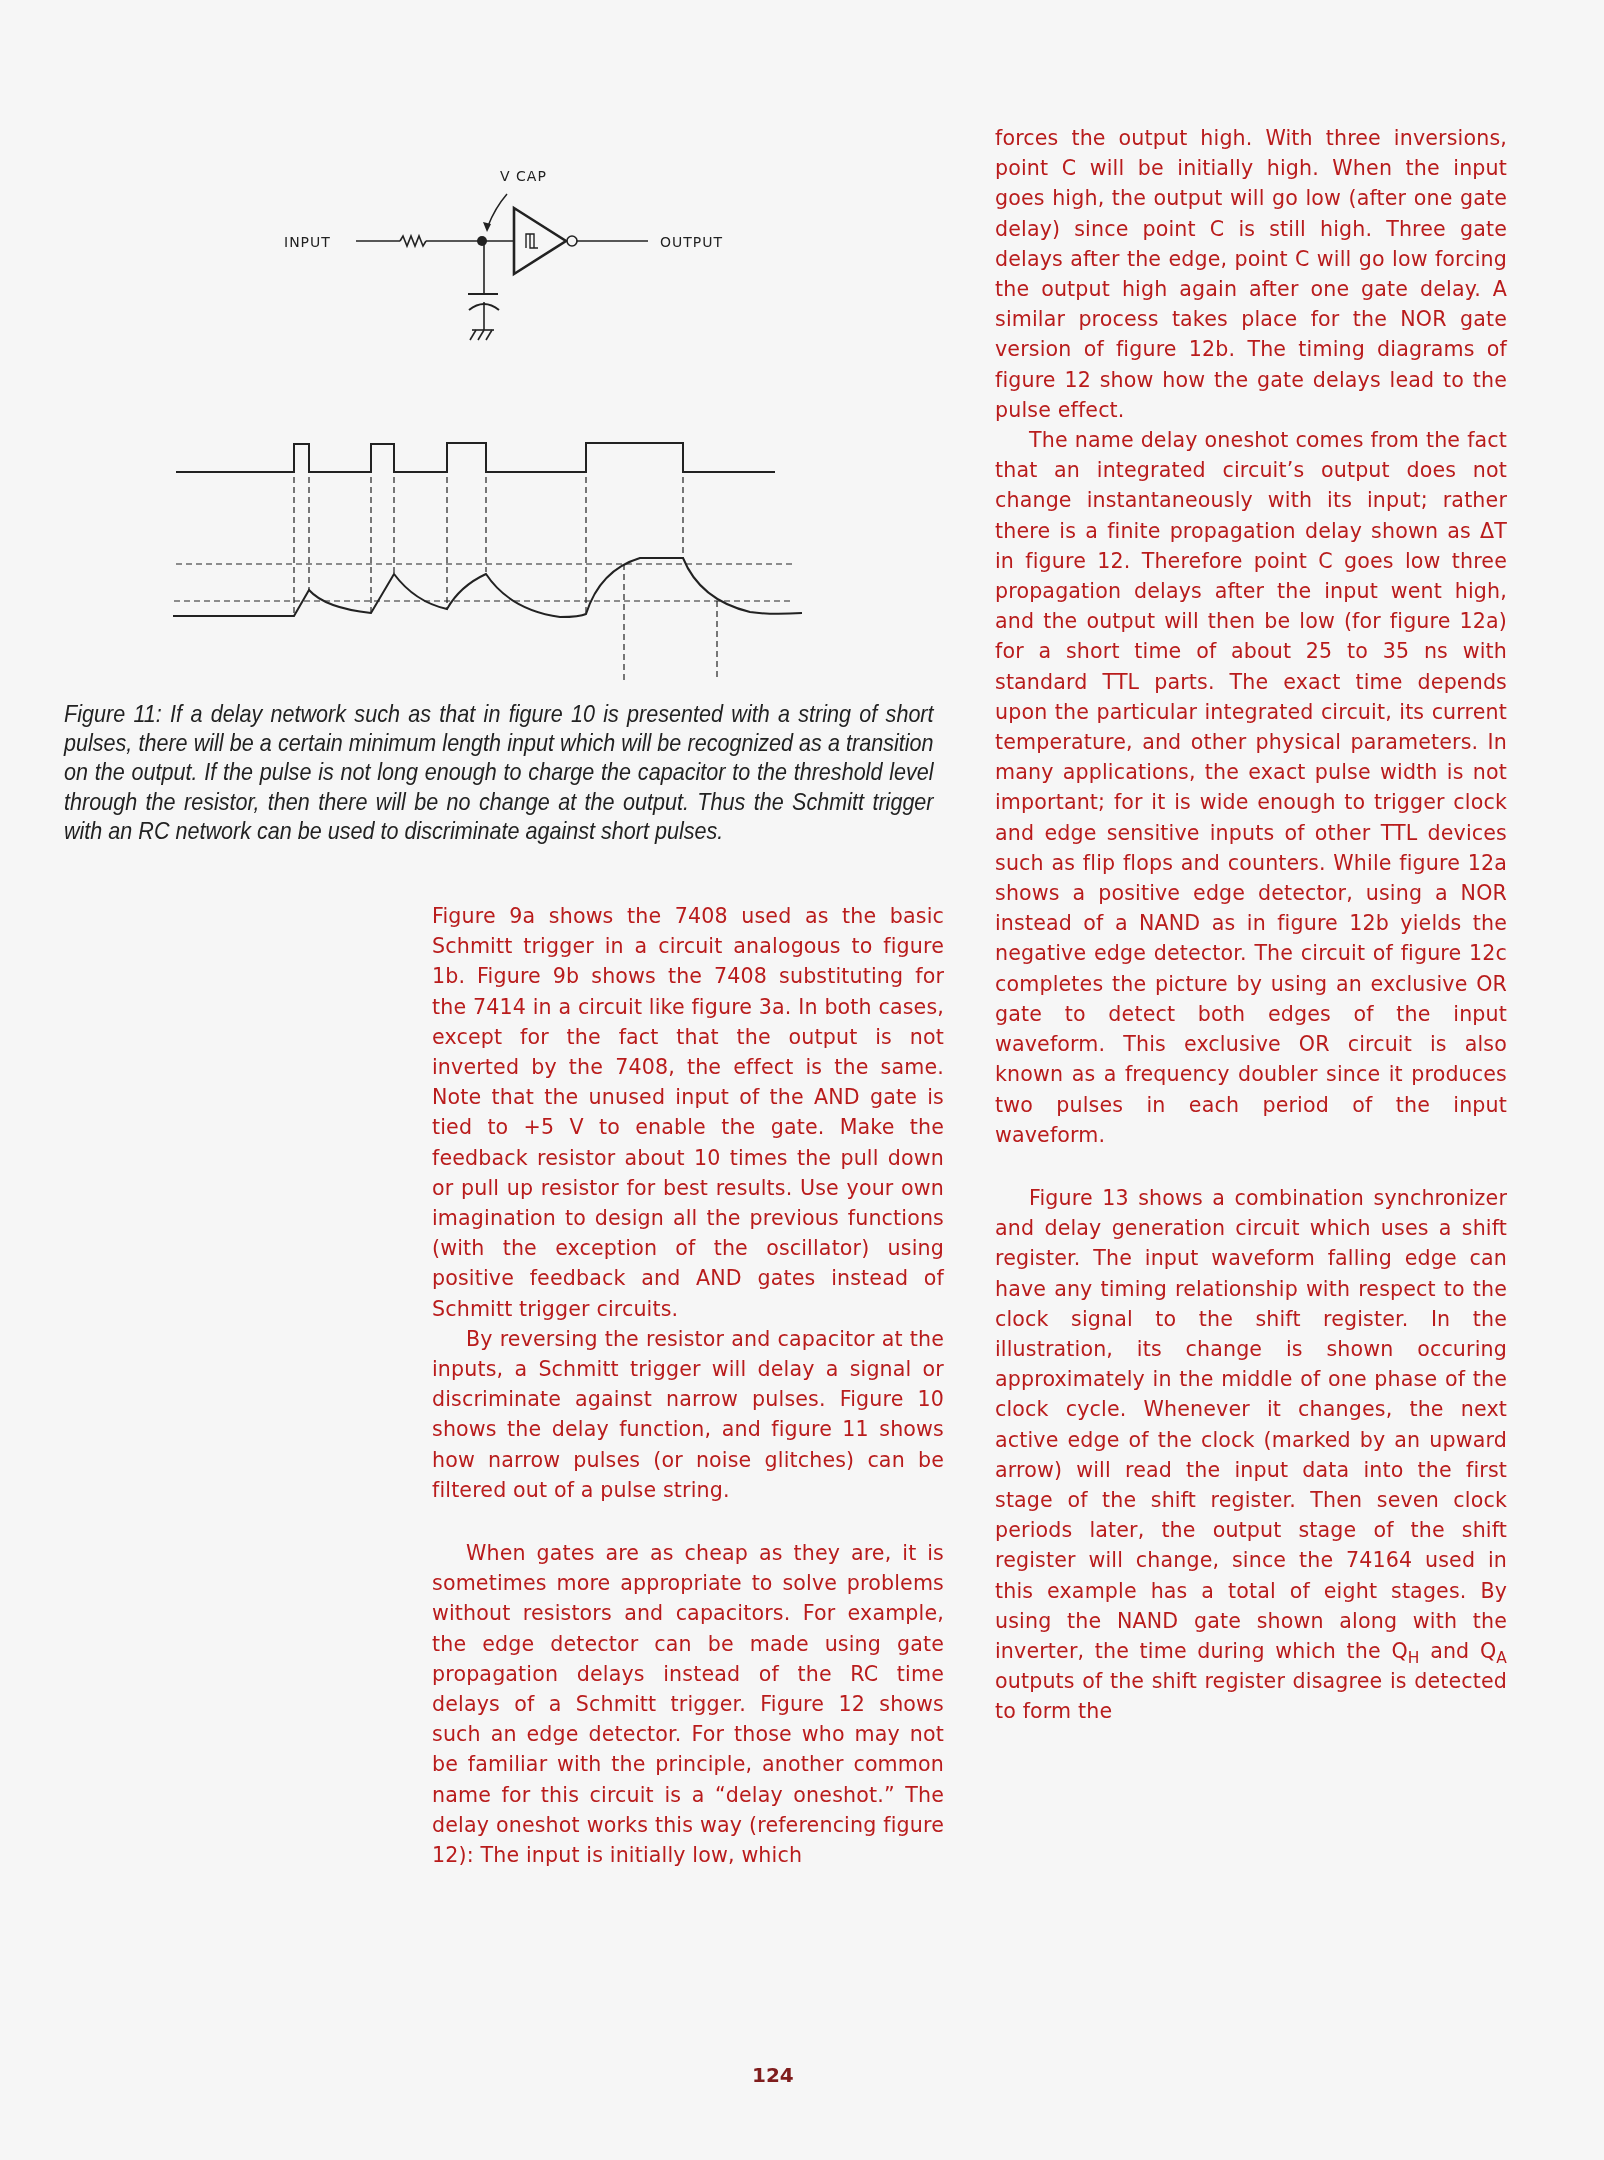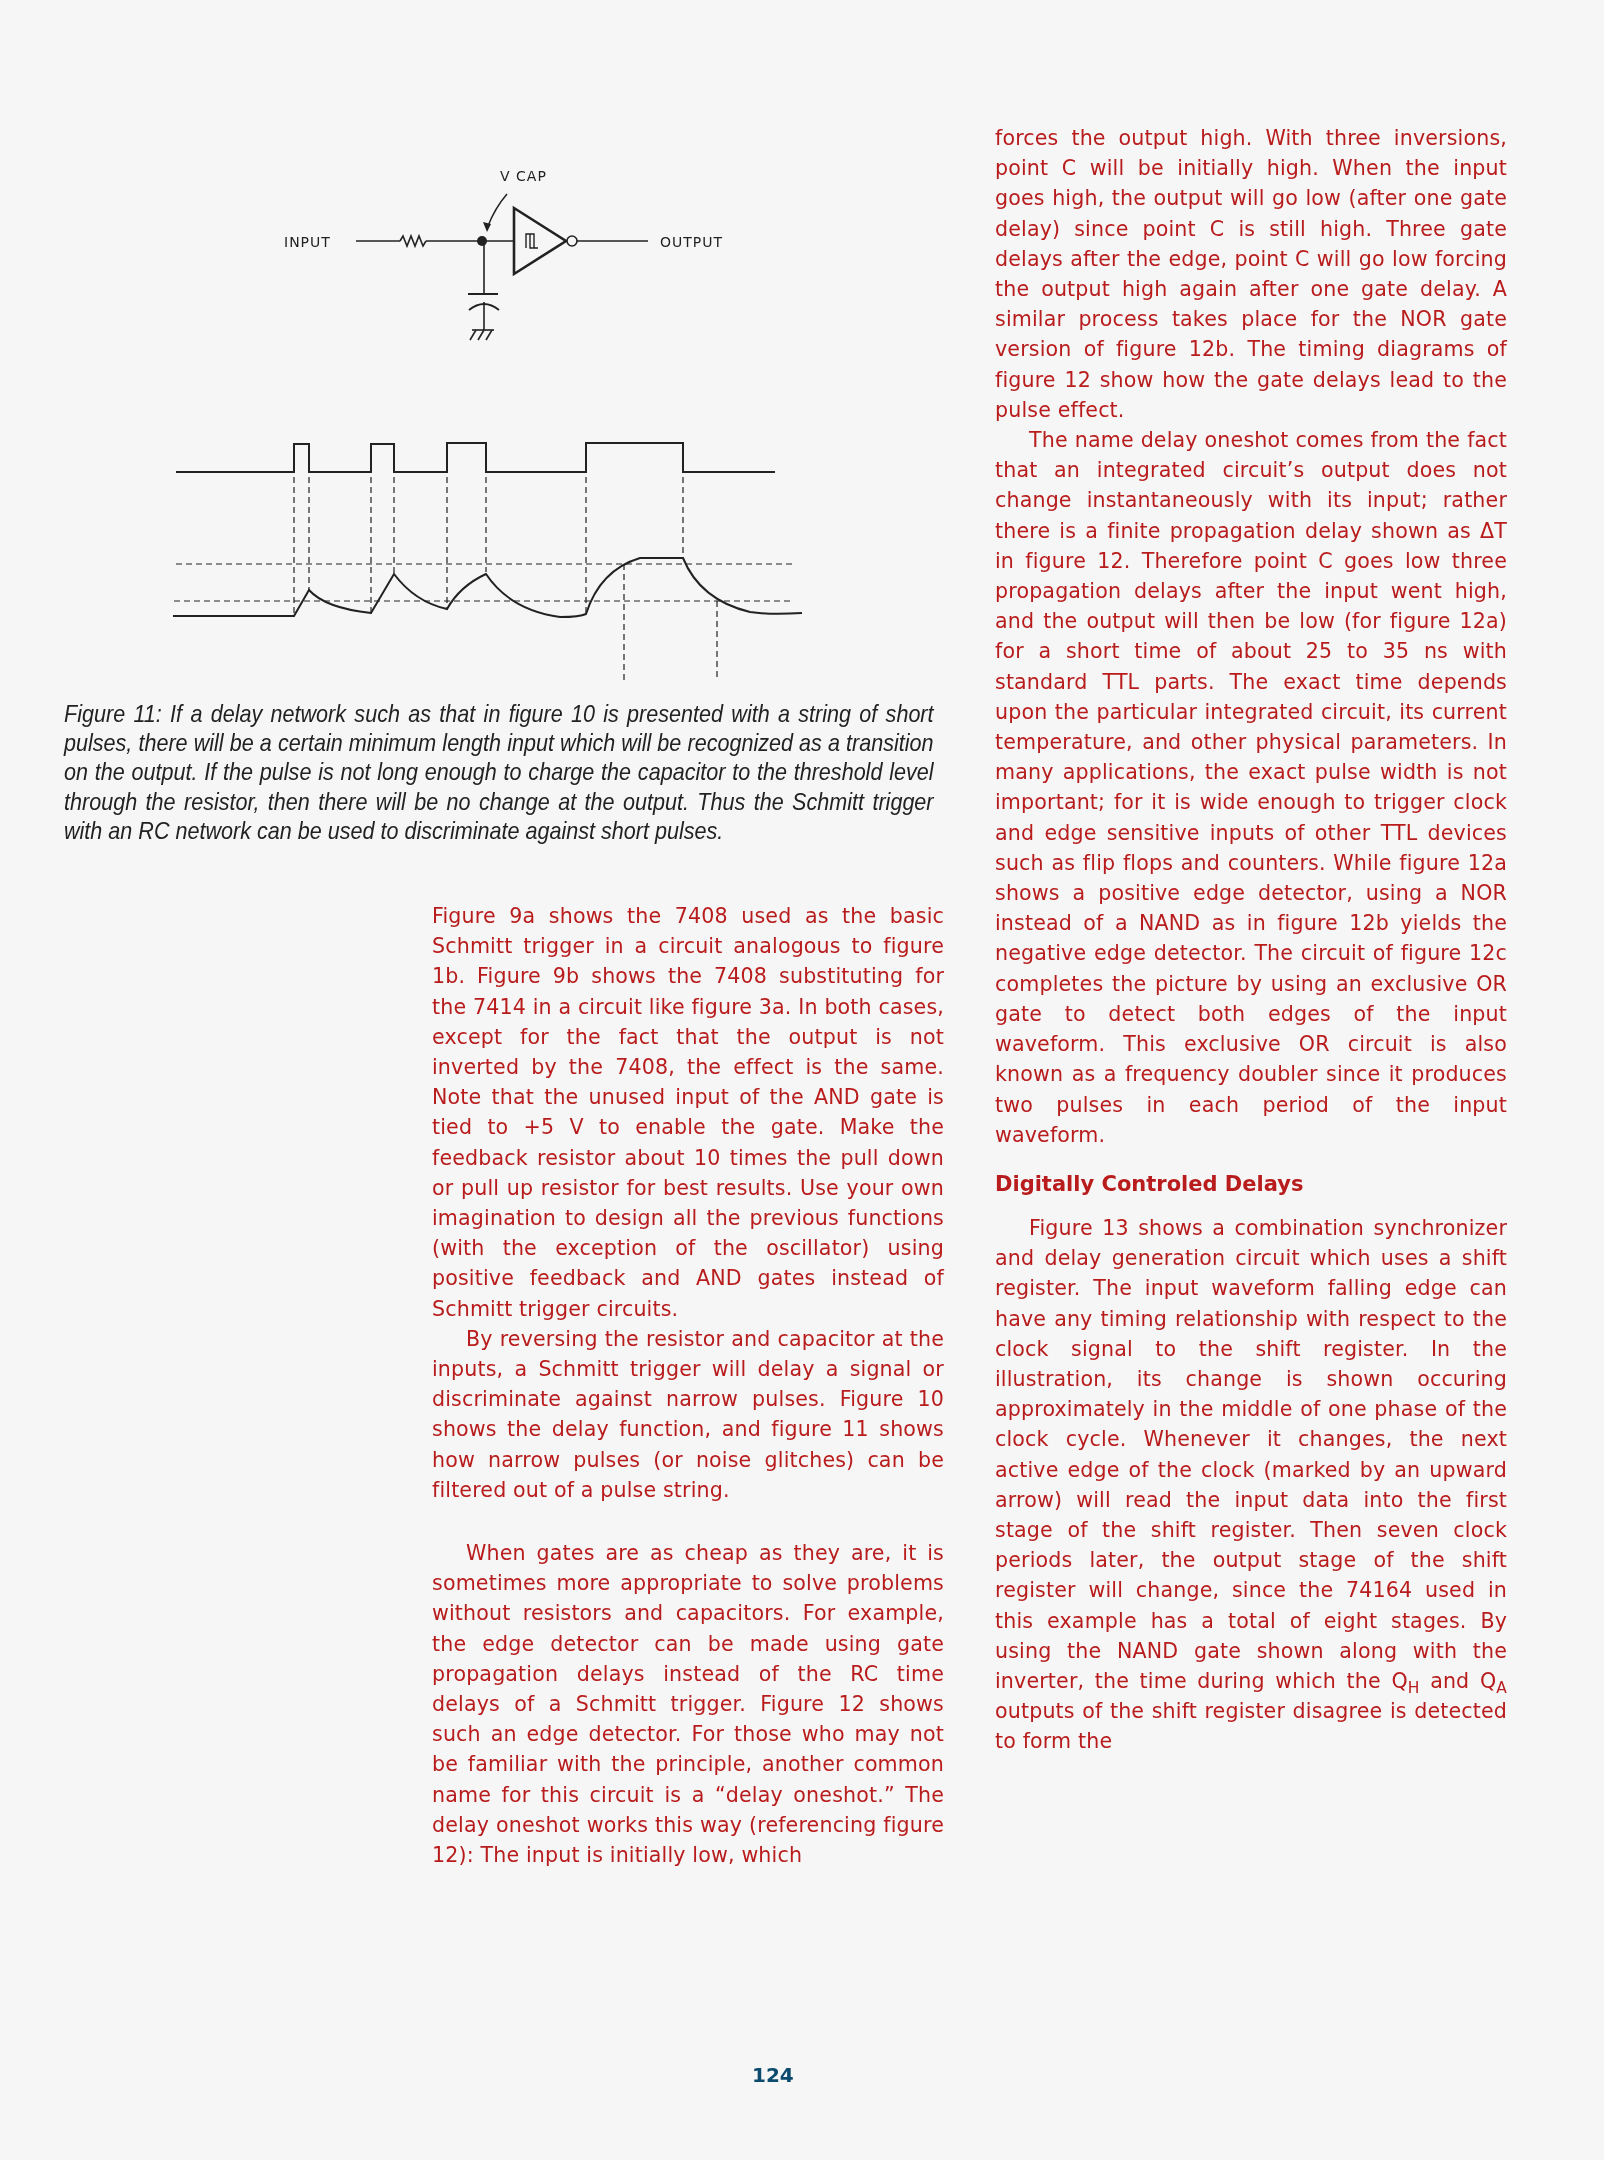--- a/index.html
+++ b/index.html
@@ -33,21 +33,21 @@
     .col h3 {
       margin: 0; font-size: 21px; font-weight: bold; line-height: 30px;
       letter-spacing: 0;
     }
     .left-col { left: 432px; top: 901px; }
     .right-col { left: 995px; top: 123px; }
     .gap-h { height: 19px; }
     .gap-h2 { height: 14px; }
     .page-number {
       position: absolute; left: 752px; top: 2063px;
-      font-weight: bold; font-size: 20px; color: #0c4a6e;
+      font-weight: bold; font-size: 20px; color: #7f1d1d;
     }
     sub { font-size: 0.75em; vertical-align: -0.35em; line-height: 0; }
   </style>
 </head>
 <body>
 
 <svg class="circuit" viewBox="0 0 520 220" xmlns="http://www.w3.org/2000/svg">
   <text x="250" y="31" font-family="DejaVu Sans, sans-serif" font-size="14" letter-spacing="1" fill="#222">V CAP</text>
   <path d="M257 44 Q245 58 238 76" fill="none" stroke="#222" stroke-width="1.5"></path>
   <polygon points="233,72 241,74 237,82" fill="#222"></polygon>
@@ -100,18 +100,17 @@
   <p class="indent">By reversing the resistor and capacitor at the inputs, a Schmitt trigger will delay a signal or discriminate against narrow pulses. Figure 10 shows the delay function, and figure 11 shows how narrow pulses (or noise glitches) can be filtered out of a pulse string.</p>
   <div class="gap-h"></div>
   <div class="gap-h2"></div>
   <p class="indent">When gates are as cheap as they are, it is sometimes more appropriate to solve problems without resistors and capacitors. For example, the edge detector can be made using gate propagation delays instead of the RC time delays of a Schmitt trigger. Figure 12 shows such an edge detector. For those who may not be familiar with the principle, another common name for this circuit is a “delay oneshot.” The delay oneshot works this way (referencing figure 12): The input is initially low, which</p>
 </div>
 
 <div class="col right-col">
   <p>forces the output high. With three inversions, point C will be initially high. When the input goes high, the output will go low (after one gate delay) since point C is still high. Three gate delays after the edge, point C will go low forcing the output high again after one gate delay. A similar process takes place for the NOR gate version of figure 12b. The timing diagrams of figure 12 show how the gate delays lead to the pulse effect.</p>
   <p class="indent">The name delay oneshot comes from the fact that an integrated circuit’s output does not change instantaneously with its input; rather there is a finite propagation delay shown as ΔT in figure 12. Therefore point C goes low three propagation delays after the input went high, and the output will then be low (for figure 12a) for a short time of about 25 to 35 ns with standard TTL parts. The exact time depends upon the particular integrated circuit, its current temperature, and other physical parameters. In many applications, the exact pulse width is not important; for it is wide enough to trigger clock and edge sensitive inputs of other TTL devices such as flip flops and counters. While figure 12a shows a positive edge detector, using a NOR instead of a NAND as in figure 12b yields the negative edge detector. The circuit of figure 12c completes the picture by using an exclusive OR gate to detect both edges of the input waveform. This exclusive OR circuit is also known as a frequency doubler since it produces two pulses in each period of the input waveform.</p>
   <div class="gap-h"></div>
-  <h3>Digitally Controled Delays</h3>
   <div class="gap-h2"></div>
   <p class="indent"><span>Figure 13 shows a combination synchronizer and delay generation circuit which uses a shift register. The input waveform falling edge can have any timing relationship with respect to the clock signal to the shift register. In the illustration, its change is shown occuring approximately in the middle of one phase of the clock cycle. Whenever it changes, the next active edge of the clock (marked by an upward arrow) will read the input data into the first stage of the shift register. Then seven clock periods later, the output stage of the shift register will change, since the 74164 used in this example has a total of eight stages. By using the NAND gate shown along with the inverter, the time during which the Q</span><sub>H</sub><span> and Q</span><sub>A</sub><span> outputs of the shift register disagree is detected to form the</span></p>
 </div>
 
 <div class="page-number">124</div>
 
 </body></html>

